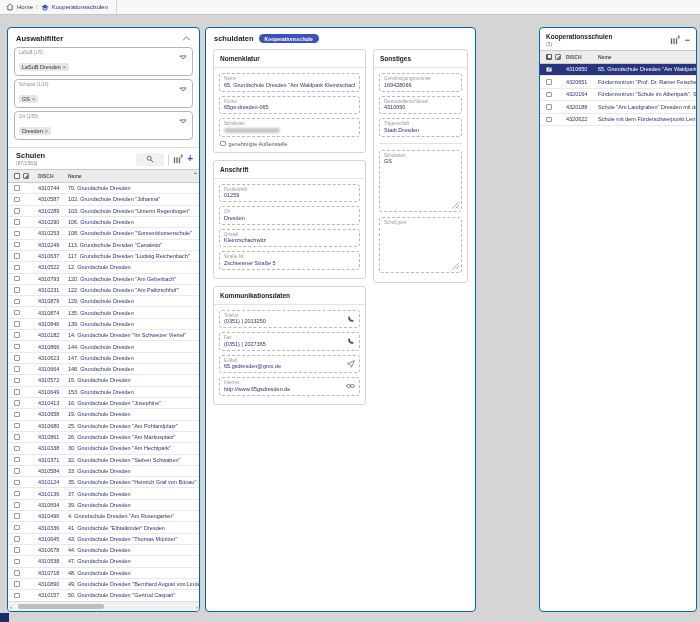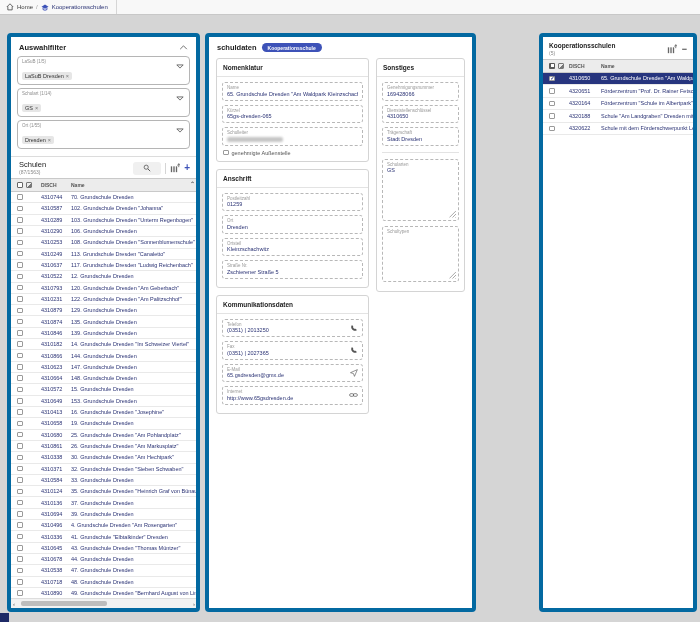--- a/index.html
+++ b/index.html
@@ -18,22 +18,22 @@
   }
   .breadcrumb{
     display:flex;align-items:center;gap:3px;
     padding:0 8px 0 6px;height:100%;
     border-right:1px solid #d6d6d6;font-size:6px;color:#3a3a3a;
   }
   .breadcrumb .crumb-current{color:#2a3274;}
   .icon{display:inline-flex;align-items:center;justify-content:center;}
   
   .panel{
-    position:absolute;top:33px;bottom:10px;background:#fff;
-    border:4px solid #0369a1;border-radius:4px;
+    position:absolute;top:27px;bottom:10px;background:#fff;
+    border:1px solid #0369a1;border-radius:4px;
     box-sizing:border-box;display:flex;flex-direction:column;overflow:hidden;
   }
   #left-panel{left:7px;width:193px;}
   #middle-panel{left:205px;width:271px;}
   #right-panel{left:539px;width:158px;}
   
   .lp-head{display:flex;align-items:center;justify-content:space-between;
     padding:6px 8px 4px 8px;}
   .lp-title{font-size:7.5px;font-weight:bold;color:#222;}
   .filters{padding:0 6px;}
@@ -45,21 +45,21 @@
   .chip{
     display:inline-flex;align-items:center;gap:2px;
     background:#e6e6e6;border-radius:2px;padding:1px 3px;
     font-size:5.5px;color:#333;margin-top:1px;
   }
   .chip .x{color:#777;font-size:5.5px;}
   .caret{position:absolute;right:5px;top:7px;}
   .divider{border-top:1px solid #dcdcdc;margin:4px 0 2px 0;}
   .schulen-head{display:flex;align-items:center;justify-content:space-between;
     padding:2px 6px 3px 8px;}
-  .schulen-title{font-size:7.5px;font-weight:normal;color:#222;line-height:8px;}
+  .schulen-title{font-size:7.5px;font-weight:bold;color:#222;line-height:8px;}
   .schulen-count{font-size:5px;color:#8a8a8a;line-height:6px;}
   .list-tools{display:flex;align-items:center;gap:4px;}
   .search-btn{background:#f0f0f0;border-radius:3px;width:28px;height:13px;
     display:flex;align-items:center;justify-content:center;}
   .tool-sep{width:1px;height:11px;background:#d5d5d5;}
   .plus{color:#3d52b8;font-size:10px;font-weight:bold;line-height:10px;}
   .minus{color:#444;font-size:9px;font-weight:bold;line-height:9px;}
   
   .thead{
     display:flex;align-items:center;height:12px;flex:none;

